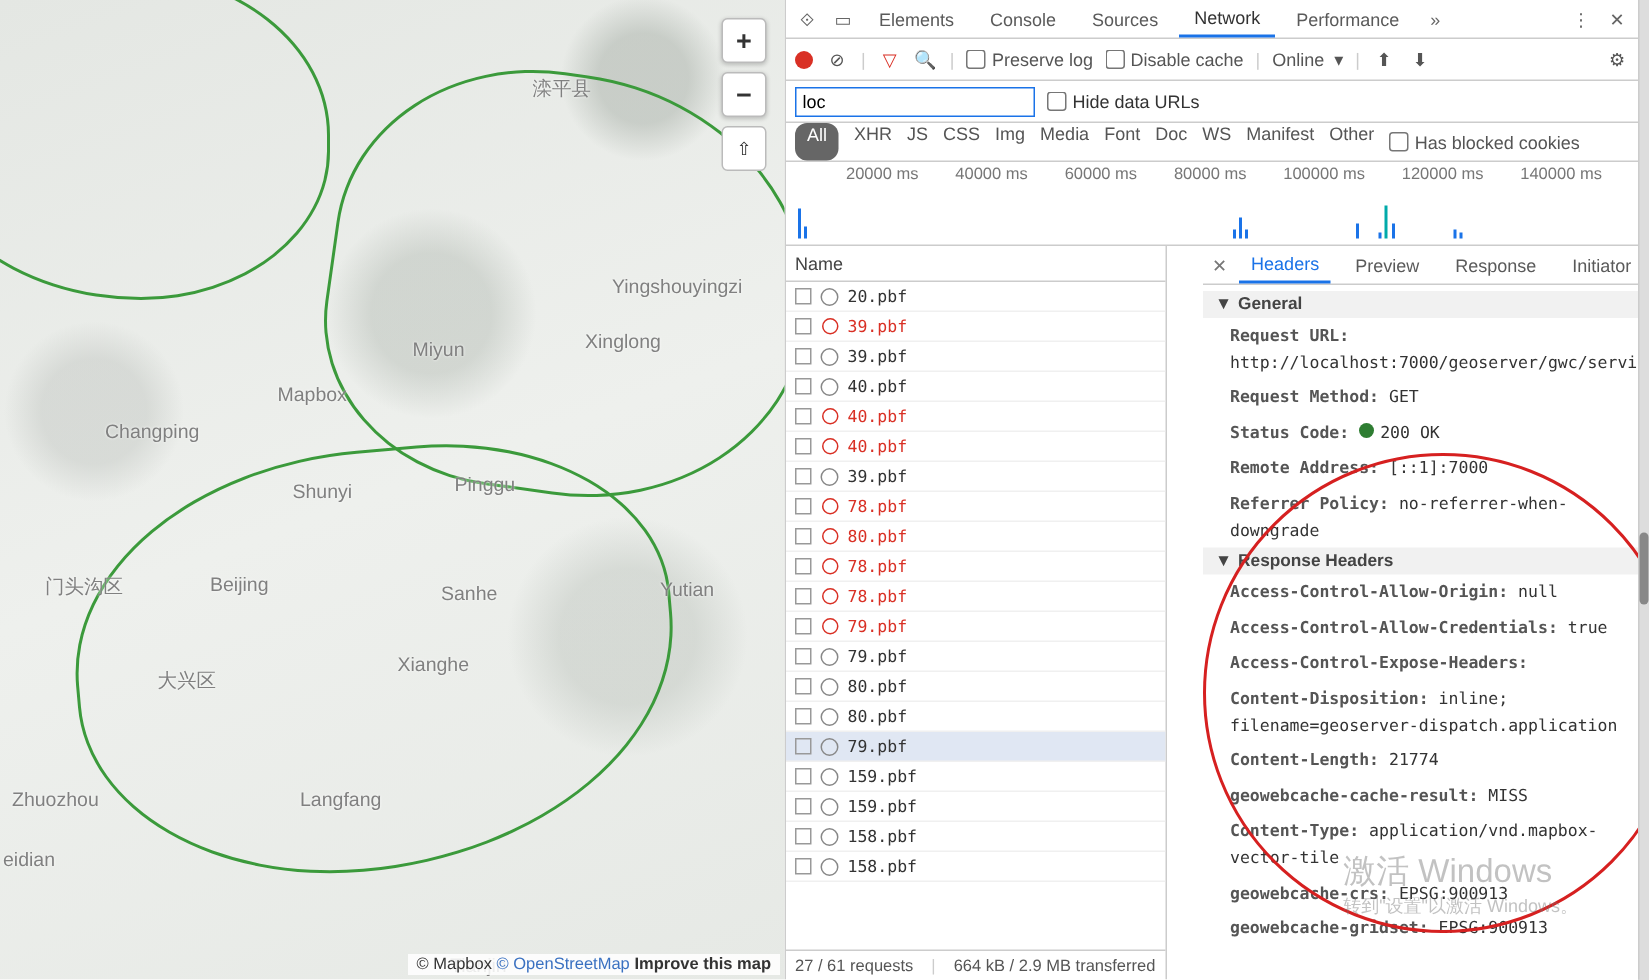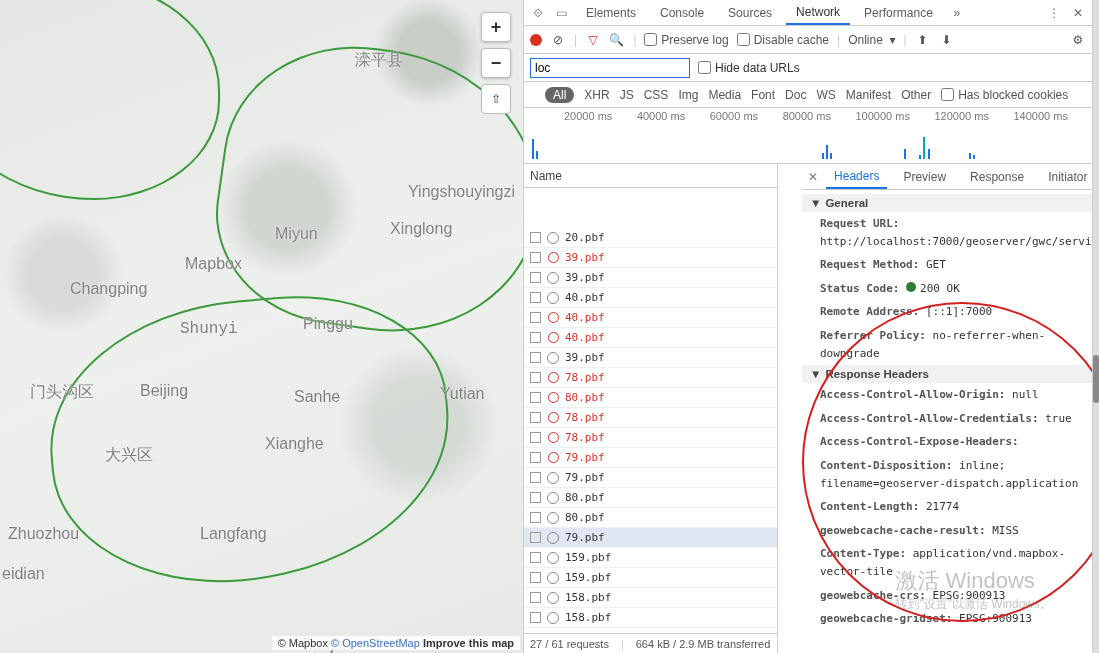--- a/index.html
+++ b/index.html
@@ -10,48 +10,48 @@
 .map-terrain { position:absolute; inset:0; background:
   radial-gradient(circle at 82% 8%, rgba(140,150,140,0.35) 0 30px, transparent 55px),
   radial-gradient(circle at 55% 32%, rgba(150,160,150,0.3) 0 40px, transparent 70px),
   radial-gradient(circle at 80% 65%, rgba(150,160,150,0.25) 0 45px, transparent 80px),
   radial-gradient(circle at 12% 42%, rgba(170,175,170,0.3) 0 35px, transparent 60px);
 }
 .map-border { position: absolute; border: 2px solid #3b9a3b; background: transparent; }
 .mb1 { top: 50px; left: 220px; width: 320px; height: 280px; border-radius: 45% 55% 50% 40%; transform: rotate(8deg); }
 .mb2 { top: 300px; left: 50px; width: 400px; height: 280px; border-radius: 50% 40% 55% 45%; transform: rotate(-5deg); }
 .mb3 { top: -20px; left: -60px; width: 280px; height: 220px; border-radius: 40% 50% 45% 55%; }
-.map-label { position: absolute; color: #808080; font-size: 16px; text-shadow: 0 0 2px #fff; }
+.map-label { position: absolute; color: #808080; font-size: 13px; text-shadow: 0 0 2px #fff; }
 .map-controls { position: absolute; top: 12px; right: 12px; display: flex; flex-direction: column; gap: 6px; }
 .map-btn { width: 30px; height: 30px; background: #fff; border: 1px solid #bbb; border-radius: 4px; display: flex; align-items: center; justify-content: center; font-size: 18px; font-weight: bold; cursor: pointer; box-shadow: 0 1px 3px rgba(0,0,0,0.2); }
 .nav-btn { width: 30px; height: 30px; background: #fff; border: 1px solid #bbb; border-radius: 4px; display: flex; align-items: center; justify-content: center; }
 .map-attrib { position: absolute; bottom: 3px; right: 3px; background: rgba(255,255,255,0.85); padding: 1px 6px; font-size: 11px; color: #3a71c1; }
 .map-attrib span { color: #333; }
 .dev-pane { flex: 1; display: flex; flex-direction: column; border-left: 1px solid #ccc; min-width: 0; }
 .dev-tabstrip { height: 26px; display: flex; align-items: center; border-bottom: 1px solid #ccc; padding: 0 4px; gap: 4px; }
 .dev-tab { padding: 4px 10px; color: #5a5a5a; cursor: pointer; }
 .dev-tab.active { color: #333; border-bottom: 2px solid #1a73e8; }
 .dev-tab-ic { width: 20px; text-align: center; color: #666; }
 .dev-tabstrip .spacer { flex: 1; }
 .toolbar { height: 28px; display: flex; align-items: center; border-bottom: 1px solid #ccc; padding: 0 6px; gap: 8px; color: #555; }
 .rec-dot { width: 12px; height: 12px; background: #d93025; border-radius: 50%; }
 .tb-ic { width: 16px; text-align: center; cursor: pointer; }
 .cb { display: flex; align-items: center; gap: 4px; font-size: 12px; }
 .filterbar { height: 28px; display: flex; align-items: center; border-bottom: 1px solid #ccc; padding: 0 6px; gap: 8px; }
 .filter-input { width: 160px; height: 20px; border: 1px solid #1a73e8; padding: 1px 4px; font-size: 12px; outline: none; }
-.typebar { height: 26px; display: flex; align-items: center; border-bottom: 1px solid #ccc; padding: 0 21px; gap: 10px; font-size: 12px; color: #555; }
+.typebar { height: 26px; display: flex; border-bottom: 1px solid #ccc; padding: 0 6px; gap: 10px; font-size: 12px; color: #555; }
 .pill { background: #666; color: #fff; border-radius: 8px; padding: 1px 8px; }
 .timeline { height: 56px; border-bottom: 1px solid #ccc; position: relative; background: #fff; }
 .timeline .ticklabels { display: flex; justify-content: space-between; padding: 2px 24px 0 40px; color: #777; font-size: 11px; }
 .timeline .bars { position: absolute; bottom: 4px; left: 0; right: 0; height: 30px; }
 .tb-bar { position: absolute; bottom: 0; width: 2px; background: #1a73e8; }
 .split { flex: 1; display: flex; min-height: 0; gap: 24px; }
 .req-col { width: 254px; border-right: 1px solid #ccc; display: flex; flex-direction: column; min-height: 0; }
 .req-head { height: 24px; border-bottom: 1px solid #ccc; display: flex; align-items: center; padding: 0 6px; color: #444; }
-.req-list { flex: 1; overflow: auto; margin-top: 40px; }
+.req-list { flex: 1; overflow: auto; }
 .req-row { display: flex; align-items: center; height: 20px; padding: 0 6px; border-bottom: 1px solid #f0f0f0; gap: 6px; cursor: pointer; }
 .req-row.selected { background: #e0e7f3; }
 .req-row .cbx { width: 11px; height: 11px; border: 1px solid #999; }
 .req-row .stat { width: 12px; height: 12px; display: inline-flex; align-items: center; justify-content: center; font-size: 10px; }
 .stat.ok::before { content: ""; width: 10px; height: 10px; border: 1.5px solid #888; border-radius: 50%; display: block; }
 .stat.err { color: #d93025; font-weight: bold; }
 .stat.err::before { content: ""; width: 9px; height: 9px; border: 1.5px solid #d93025; border-radius: 50%; display: block; position: relative; }
 .fname { font-family: Menlo, Consolas, monospace; font-size: 11px; }
 .fname.red { color: #d93025; }
 .req-foot { height: 20px; border-top: 1px solid #ccc; display: flex; align-items: center; padding: 0 6px; font-size: 11px; color: #555; gap: 12px; }
@@ -82,21 +82,21 @@
     <div class="map-border mb1"></div>
     <div class="map-border mb2"></div>
     <div class="map-border mb3"></div>
     <div id="map-labels">
         <div class="map-label" style="left: 355px; top: 50px;">滦平县</div>
         <div class="map-label" style="left: 408px; top: 183px;">Yingshouyingzi</div>
         <div class="map-label" style="left: 390px; top: 220px;">Xinglong</div>
         <div class="map-label" style="left: 275px; top: 225px;">Miyun</div>
         <div class="map-label" style="left: 185px; top: 255px;">Mapbox</div>
         <div class="map-label" style="left: 70px; top: 280px;">Changping</div>
-        <div class="map-label" style="left: 180px; top: 320px; font-family: Liberation Mono, monospace;">Shunyi</div>
+        <div class="map-label" style="left: 195px; top: 320px;">Shunyi</div>
         <div class="map-label" style="left: 303px; top: 315px;">Pinggu</div>
         <div class="map-label" style="left: 30px; top: 382px;">门头沟区</div>
         <div class="map-label" style="left: 294px; top: 360px; margin-top: 28px;">Sanhe</div>
         <div class="map-label" style="left: 140px; top: 382px;">Beijing</div>
         <div class="map-label" style="left: 440px; top: 385px;">Yutian</div>
         <div class="map-label" style="left: 105px; top: 445px;">大兴区</div>
         <div class="map-label" style="left: 265px; top: 435px;">Xianghe</div>
         <div class="map-label" style="left: 8px; top: 525px;">Zhuozhou</div>
         <div class="map-label" style="left: 200px; top: 525px;">Langfang</div>
         <div class="map-label" style="left: 2px; top: 565px; text-align: center;">eidian</div>

